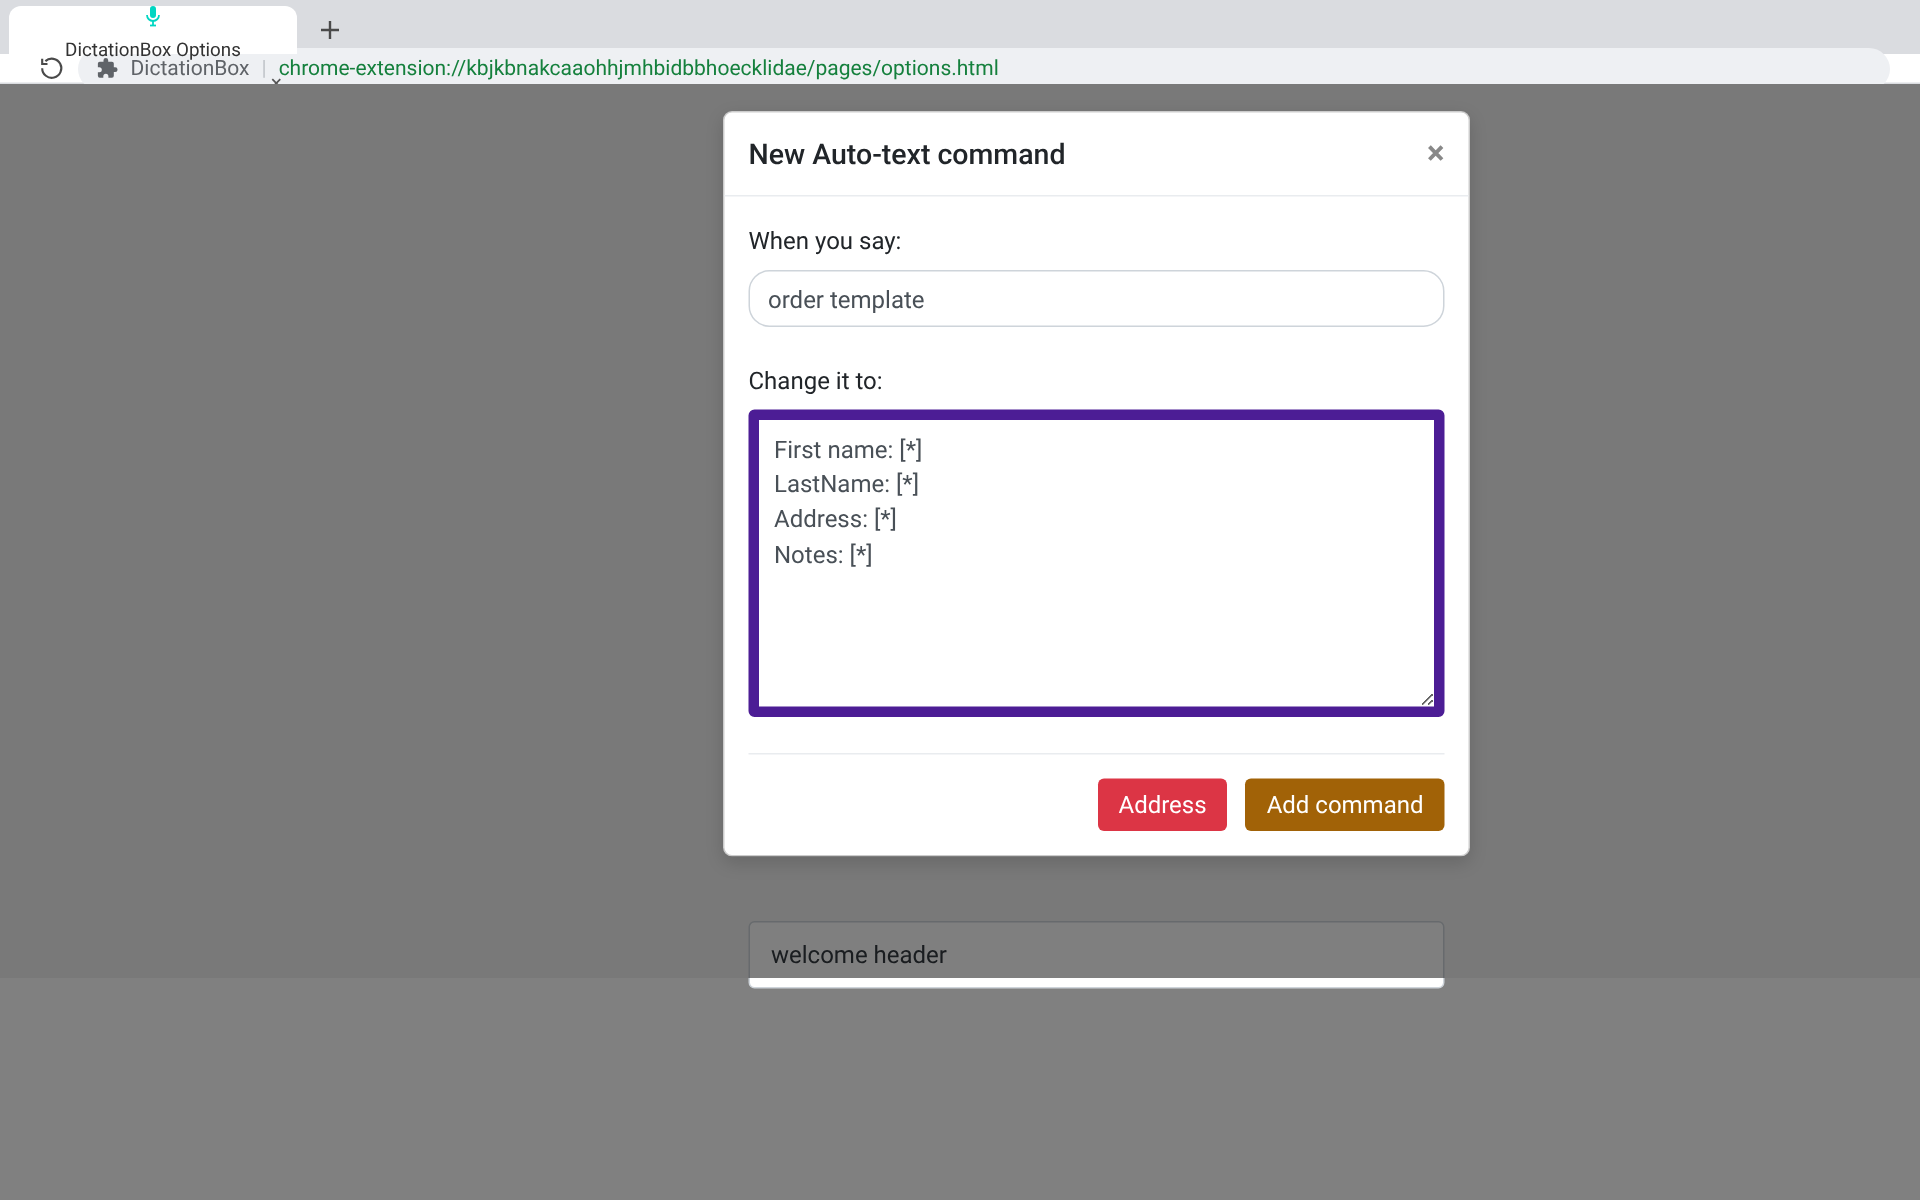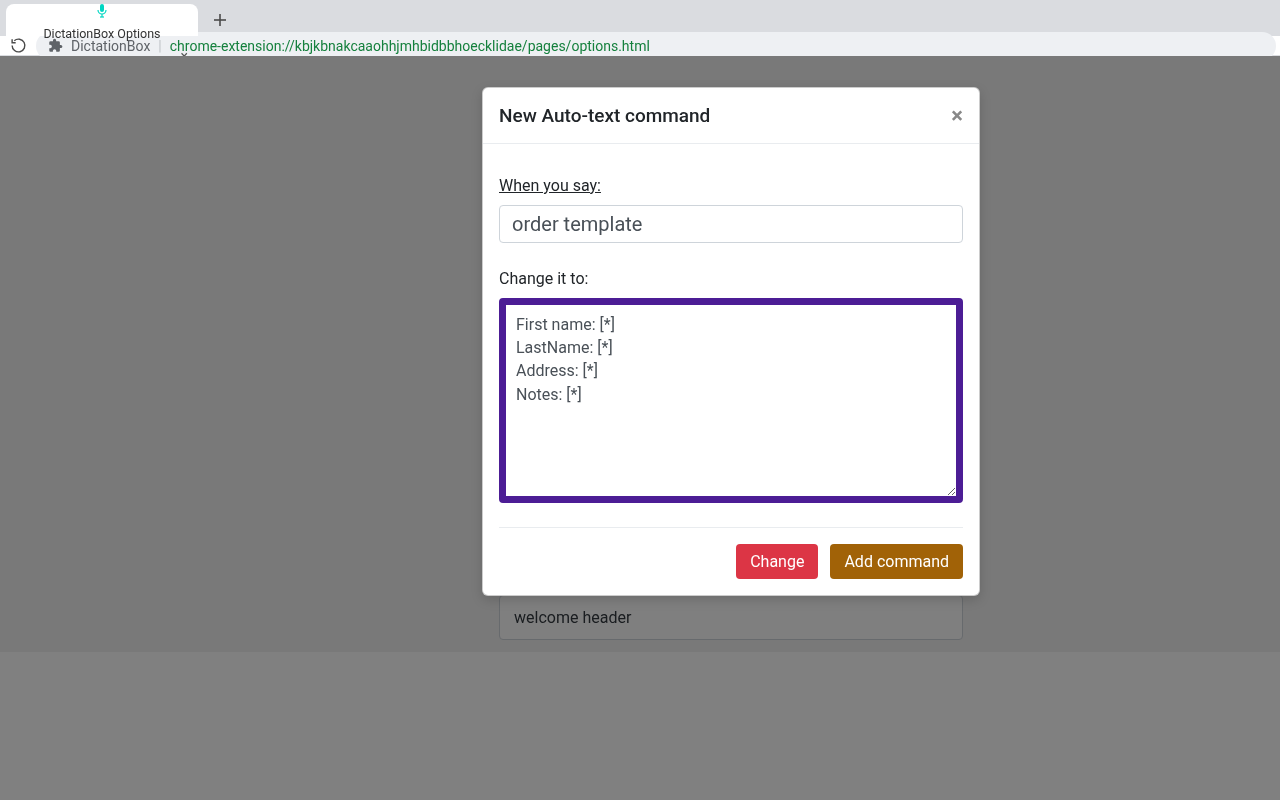--- a/index.html
+++ b/index.html
@@ -57,21 +57,21 @@
     margin-left: 8px;
     margin-bottom: 2px;
     cursor: pointer;
   }
 
   .addr-bar-row {
     background: #fff;
     height: 20px;
     display: flex;
     align-items: center;
-    padding: 0 4px;
+    padding: 0 20px;
     gap: 6px;
     border-bottom: 1px solid #dadce0;
   }
   .reload-btn {
     width: 24px; height: 24px;
     display: flex;
     align-items: center;
     justify-content: center;
     color: #4a4a4a;
     cursor: pointer;
@@ -122,38 +122,38 @@
     position: absolute;
     left: 0; top: 0; right: 0;
     height: 596px;
     background: rgba(0,0,0,0.5);
   }
 
   
   .bg-item {
     position: absolute;
     left: 499px;
-    top: 539px;
+    top: 558px;
     width: 464px;
     height: 45px;
     background: #fff;
     border: 1px solid #ced4da;
     border-radius: 4px;
     display: flex;
     align-items: center;
     padding: 0 14px;
     font-size: 16px;
     color: #343a40;
   }
 
   
   .modal {
     position: absolute;
     left: 482px;
-    top: 31px;
+    top: 18px;
     width: 498px;
     background: #fff;
     border: 1px solid rgba(0,0,0,0.2);
     border-radius: 6px;
     box-shadow: 0 4px 12px rgba(0,0,0,0.15);
     z-index: 10;
   }
   .modal-header {
     padding: 16px 16px 16px 16px;
     border-bottom: 1px solid #e9ecef;
@@ -177,29 +177,29 @@
   .modal-body {
     padding: 16px;
   }
   .form-label {
     font-size: 16px;
     color: #212529;
     display: block;
     margin-top: 8px;
     margin-bottom: 10px;
   }
-  .form-label:first-child { margin-top: 16px; text-decoration: underline; }
+  .form-label:first-child { margin-top: 4px; }
 
   .text-input {
     width: 100%;
     height: 38px;
     border: 1px solid #ced4da;
-    border-radius: 4px;
+    border-radius: 14px;
     padding: 0 12px;
-    font-size: 20px;
+    font-size: 16px;
     color: #495057;
     font-family: inherit;
   }
   .text-area {
     width: 100%;
     height: 205px;
     border: 7px solid #4c1d95;
     border-radius: 4px;
     padding: 8px 10px;
     font-size: 16px;
@@ -307,17 +307,17 @@
       <label class="form-label">Change it to:</label>
       <textarea class="text-area" style="">First name: [*]
 LastName: [*]
 Address: [*]
 Notes: [*]</textarea>
     </div>
 
     <div class="modal-divider"></div>
 
     <div class="modal-footer">
-      <button class="btn btn-danger">Change</button>
+      <button class="btn btn-danger">Address</button>
       <button class="btn btn-primary">Add command</button>
     </div>
   </div>
 </div>
 
 </body></html>

